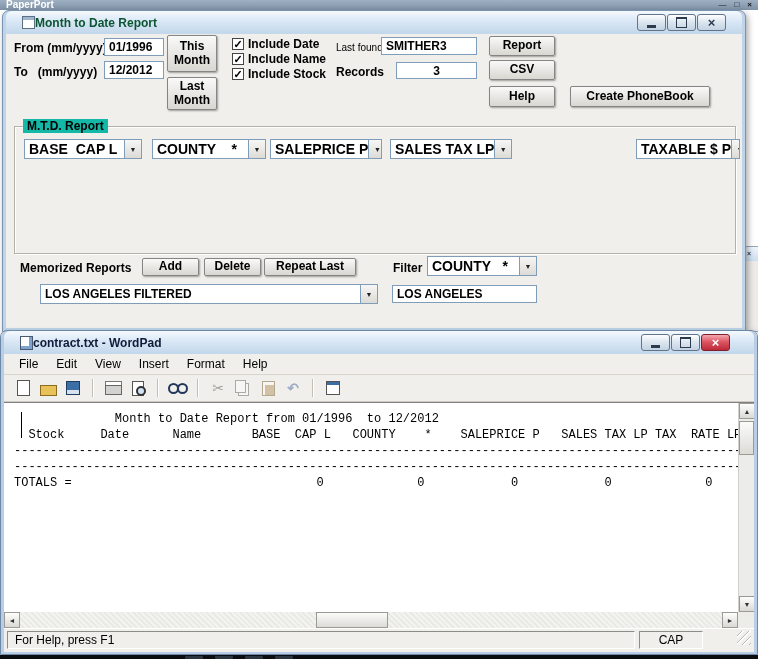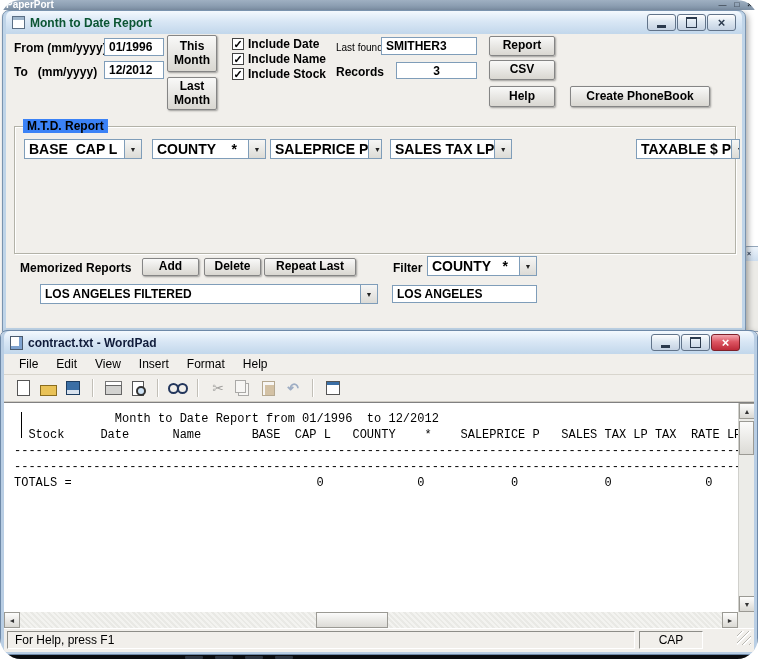--- a/index.html
+++ b/index.html
@@ -1,33 +1,33 @@
 <!DOCTYPE html>
 <html><head>
 <meta charset="utf-8">
 <style>
   * { margin:0; padding:0; box-sizing:border-box; font-family:"Liberation Sans", sans-serif; }
   html,body { background:#fff; }
-  .stage { position:relative; width:758px; height:659px; background:#fff; overflow:hidden;border-radius:21px; }
+  .stage { position:relative; width:758px; height:659px; background:#fff; overflow:hidden; }
 
   
   .bg-strip { position:absolute; left:0; top:0; width:758px; height:10px;
     background:linear-gradient(#9fb0c2,#7e91a6); display:flex; align-items:flex-start; overflow:hidden; }
   .bg-title { color:#fff; font-size:10px; font-weight:bold; padding-left:6px; line-height:10px; }
   .bg-controls { margin-left:auto; display:flex; gap:8px; padding-right:6px; color:#10161d; }
   .mini-glyph { font-size:8px; line-height:10px; }
   .mg-min::before { content:"—"; }
   .mg-max::before { content:"□"; }
   .mg-close::before { content:"×"; font-weight:bold; }
 
   
   .win { position:absolute; border:1px solid #7a93ae; border-radius:7px 7px 0 0;
     box-shadow:2px 3px 6px rgba(0,0,0,.35); }
   .win-inner { position:absolute; inset:0; border-radius:6px 6px 0 0; padding:0 3px 3px 3px; }
-  .titlebar { height:23px; display:flex; align-items:center; padding:0 6px; gap:5px;
+  .titlebar { height:23px; display:flex; align-items:center; padding:0 16px; 
     background:linear-gradient(#f4f9fe,#dcea f8 40%,#c3d8ec);
     background:linear-gradient(#f4f9fe,#d9e7f5 45%,#c2d7eb); border-radius:6px 6px 0 0; }
   .title-text { font-size:12px; font-weight:bold; }
   .capbtns { margin-left:auto; display:flex; gap:1px; }
   .capbtn { width:29px; height:17px; border:1px solid #62748a; border-radius:3px; color:#2b3a4d;
     background:linear-gradient(#fefefe,#dde7f1 45%,#c4d2e2); display:flex; align-items:center; justify-content:center; }
   .capbtn.red { background:linear-gradient(#f3a9b1,#dd5663 45%,#bd2a39); border-color:#7e2029; color:#fff; }
   .g-min::before { content:""; display:block; width:9px; height:3px; background:currentColor; margin-top:7px; }
   .g-max::before { content:""; display:block; width:9px; height:8px; border:1px solid currentColor; border-top:2px solid currentColor; }
   .g-close::before { content:"×"; font-size:13px; font-weight:bold; line-height:1; }
@@ -40,21 +40,21 @@
     display:flex; align-items:center; padding:0 4px; }
   .btn { position:absolute; background:linear-gradient(#f9f9f8,#e9e8e5 48%,#d9d7d1);
     border:1px solid #858585; border-radius:2px; box-shadow:1px 1px 2px rgba(0,0,0,.35);
     font-size:12px; font-weight:bold; color:#000; display:flex; align-items:center; justify-content:center;
     text-align:center; line-height:1.15; padding:1px 2px; }
   .chk { position:absolute; display:flex; align-items:center; gap:4px; }
   .chk-box { width:12px; height:12px; background:#fff; border:1px solid #444; display:flex; align-items:center; justify-content:center; }
   .chk-box::before { content:"✓"; font-size:11px; font-weight:bold; color:#000; line-height:1; }
   .chk-label { font-size:12px; font-weight:bold; }
   .grp { position:absolute; border:1px solid #b3b2a8; box-shadow:1px 1px 0 #fff, inset 1px 1px 0 #fff; }
-  .grp-title { position:absolute; top:-8px; left:8px; background:#3b82f6; padding:0 4px; font-size:12px; font-weight:bold; }
+  .grp-title { position:absolute; top:-8px; left:8px; background:#14b8a6; padding:0 4px; font-size:12px; font-weight:bold; }
   .combo { position:absolute; background:#fff; border:1px solid #7f9db9; display:flex; align-items:center;
     font-size:14px; font-weight:bold; padding-left:4px; white-space:pre; overflow:hidden; }
   .combo .arrow { margin-left:auto; width:17px; align-self:stretch; flex:0 0 17px;
     background:linear-gradient(#f6f6f5,#dcdbd6); border-left:1px solid #7f9db9;
     display:flex; align-items:center; justify-content:center; }
   .combo .arrow::before { content:"▼"; font-size:7px; color:#222; }
 
   
   .fragment { position:absolute; left:744px; top:246px; width:14px; height:86px;
     background:#ecebe7; border:1px solid #93a6ba; border-right:none; border-radius:4px 0 0 0; overflow:hidden; }

